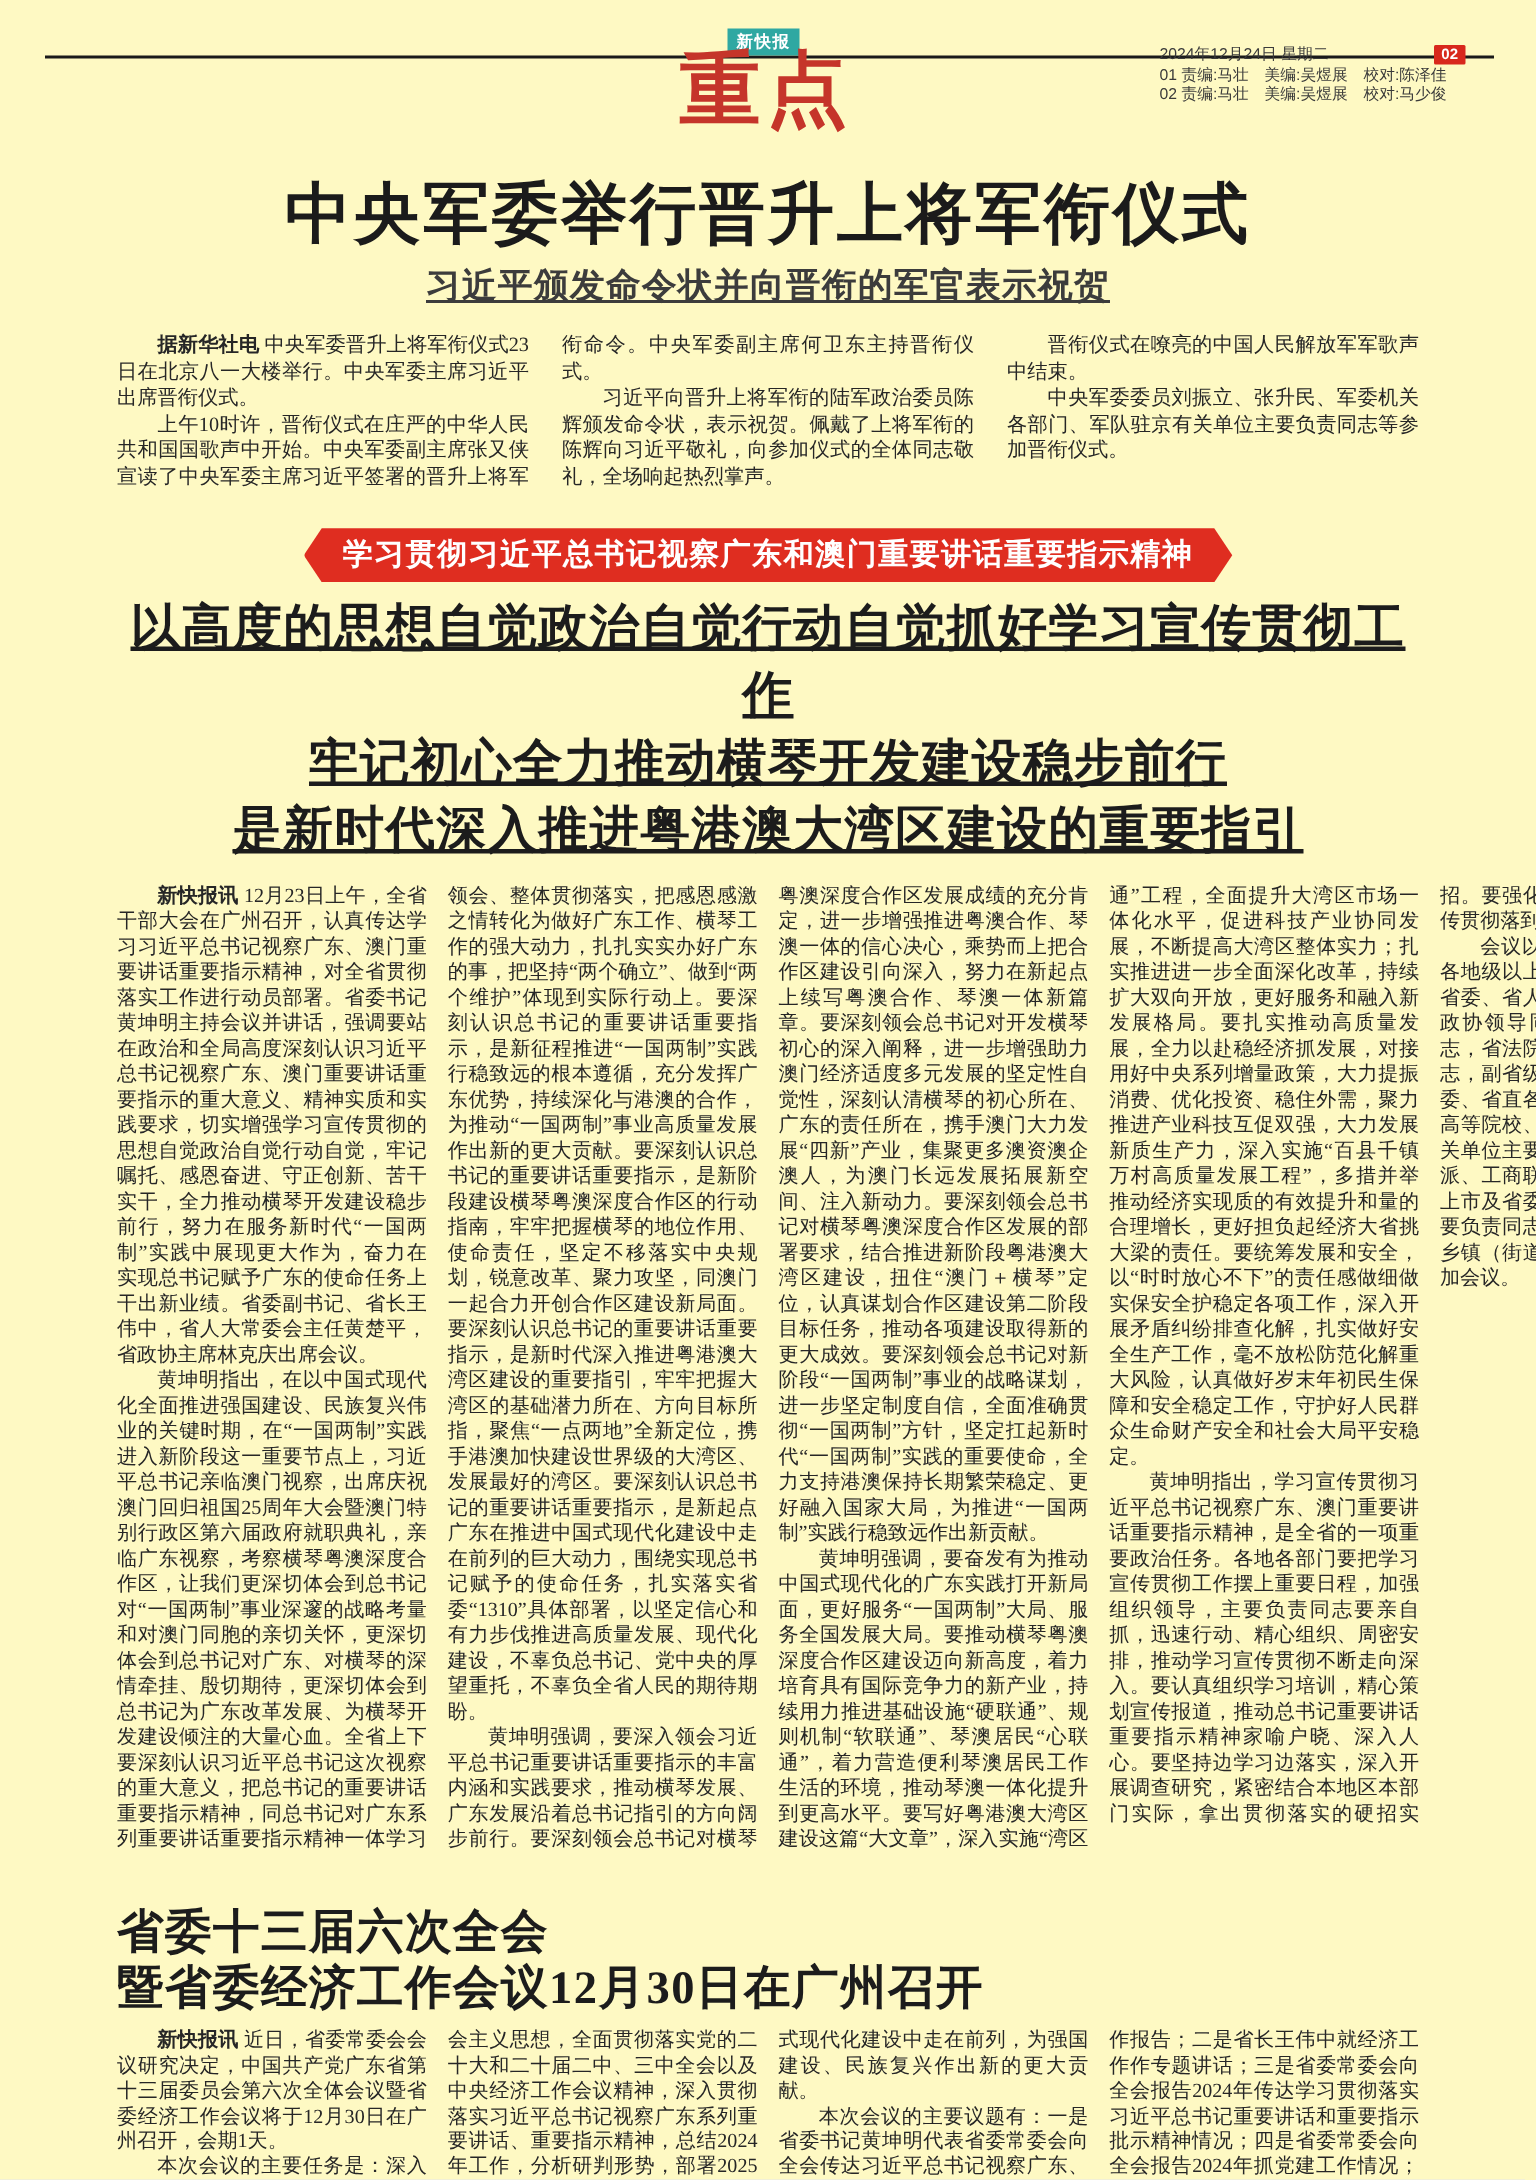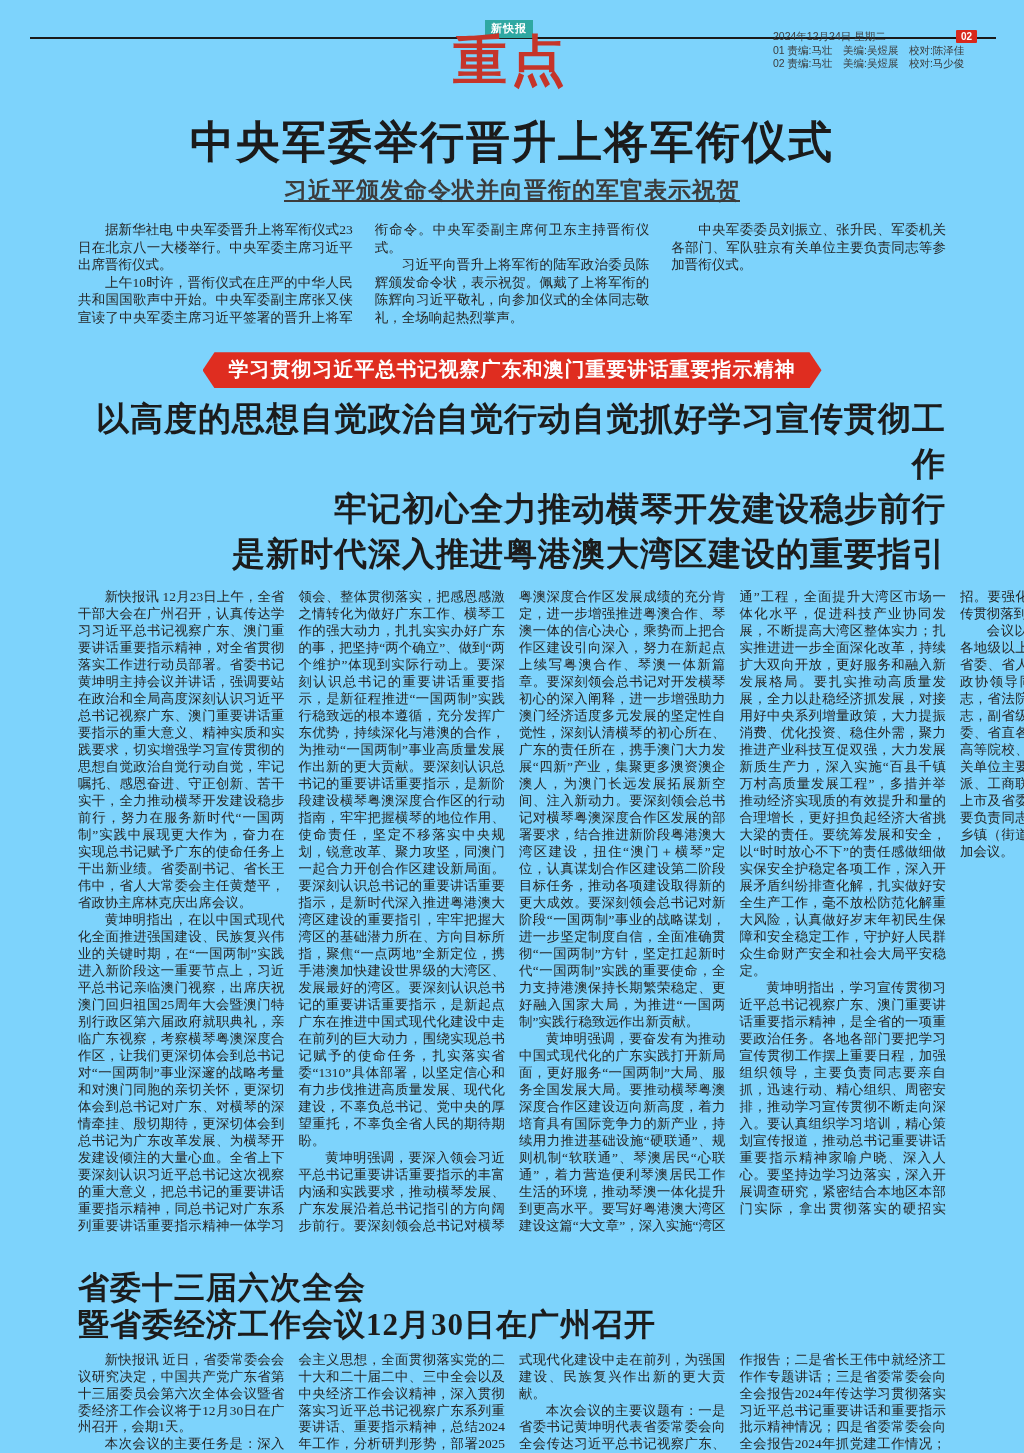--- a/index.html
+++ b/index.html
@@ -1,16 +1,16 @@
 <!DOCTYPE html>
 <html><head>
 <meta charset="utf-8">
 <style>
   html,body{margin:0;padding:0;background:#e8e8e8;}
-  .page{position:relative;width:1024px;height:1453px;margin:0 auto;background:#7dd3fc;
+  .page{position:relative;width:1024px;height:1453px;margin:0 auto;background:#fef9c3;
         font-family:"Liberation Serif","DejaVu Serif",serif;color:#262626;overflow:hidden;}
   .content{width:868px;margin:0 auto;}
 
   
   .hdr{position:relative;height:96px;}
   .top-rule{position:absolute;left:30px;right:28px;top:37px;border-top:2px solid #1a1a1a;}
   .logo{position:absolute;left:453px;top:18px;width:160px;}
   .badge{display:inline-block;margin-left:32px;background:#2fa8a2;color:#fff;
          font-family:"Liberation Sans","DejaVu Sans",sans-serif;font-size:11px;
          padding:1px 6px 2px;font-weight:700;letter-spacing:1px;}
@@ -29,33 +29,33 @@
   .h2-sub{margin-top:9px;text-align:center;font-size:23px;font-weight:600;
           color:#3c3c3c;letter-spacing:1px;text-decoration:underline;}
   .cols{text-align:justify;}
   .cols p{margin:0;text-indent:2em;}
   .cols-3{margin-top:15px;height:106px;column-count:3;column-gap:22px;column-fill:auto;
           font-size:13.5px;line-height:17.5px;}
   .cols-4{margin-top:11px;height:650px;column-count:4;column-gap:14px;column-fill:auto;
           font-size:13.4px;line-height:17px;}
   .cols-4b{margin-top:9px;height:119px;column-count:4;column-gap:14px;column-fill:auto;
            font-size:13.4px;line-height:16.8px;}
-  .lead{font-family:"Liberation Sans","DejaVu Sans",sans-serif;font-weight:400;}
+  .lead{font-family:"Liberation Sans","DejaVu Sans",sans-serif;font-weight:700;}
   .para.right{text-align:right;text-indent:0;font-weight:700;}
 
   
   .banner-wrap{margin-top:25px;text-align:center;}
   .banner{display:inline-block;background:#df2d20;color:#fff;
           font-family:"Liberation Sans","DejaVu Sans",sans-serif;
           font-size:20px;font-weight:700;letter-spacing:1px;
           padding:4px 26px 5px;
           clip-path:polygon(12px 0,calc(100% - 12px) 0,100% 50%,calc(100% - 12px) 100%,12px 100%,0 50%);}
   .kicker{margin-top:11px;text-align:center;font-size:20px;color:#4d4d4d;letter-spacing:1px;}
-  .bigline{text-align:right;font-size:33px;font-weight:900;color:#1c1c1c;
-           line-height:45px;letter-spacing:1px;}
+  .bigline{text-align:center;font-size:33px;font-weight:900;color:#1c1c1c;
+           line-height:45px;letter-spacing:1px;text-decoration:underline;}
   .bigblock{margin-top:9px;}
   .byline{margin-top:6px;text-align:center;font-size:17px;color:#222;letter-spacing:1px;}
 
   
   .b-h1{margin-top:31px;text-align:left;font-size:31px;font-weight:900;
         color:#1c1c1c;line-height:37px;letter-spacing:1px;}
 </style>
 </head>
 <body>
 
@@ -78,20 +78,21 @@
   </div>
 
   <div class="content">
 
     <div class="h1-main">中央军委举行晋升上将军衔仪式</div>
     <div class="h2-sub">习近平颁发命令状并向晋衔的军官表示祝贺</div>
     <div id="army-body" class="cols cols-3">
         <p class="para"><b class="lead">据新华社电</b> 中央军委晋升上将军衔仪式23日在北京八一大楼举行。中央军委主席习近平出席晋衔仪式。</p>
         <p class="para">上午10时许，晋衔仪式在庄严的中华人民共和国国歌声中开始。中央军委副主席张又侠宣读了中央军委主席习近平签署的晋升上将军衔命令。中央军委副主席何卫东主持晋衔仪式。</p>
         <p class="para">习近平向晋升上将军衔的陆军政治委员陈辉颁发命令状，表示祝贺。佩戴了上将军衔的陈辉向习近平敬礼，向参加仪式的全体同志敬礼，全场响起热烈掌声。</p>
+        <p class="para">晋衔仪式在嘹亮的中国人民解放军军歌声中结束。</p>
         <p class="para">中央军委委员刘振立、张升民、军委机关各部门、军队驻京有关单位主要负责同志等参加晋衔仪式。</p>
       </div>
 
     <div class="banner-wrap">
       <span class="banner">学习贯彻习近平总书记视察广东和澳门重要讲话重要指示精神</span>
     </div>
     <div class="bigblock">
       <div class="bigline">以高度的思想自觉政治自觉行动自觉抓好学习宣传贯彻工作</div>
       <div class="bigline">牢记初心全力推动横琴开发建设稳步前行</div>
       <div class="bigline">是新时代深入推进粤港澳大湾区建设的重要指引</div>

